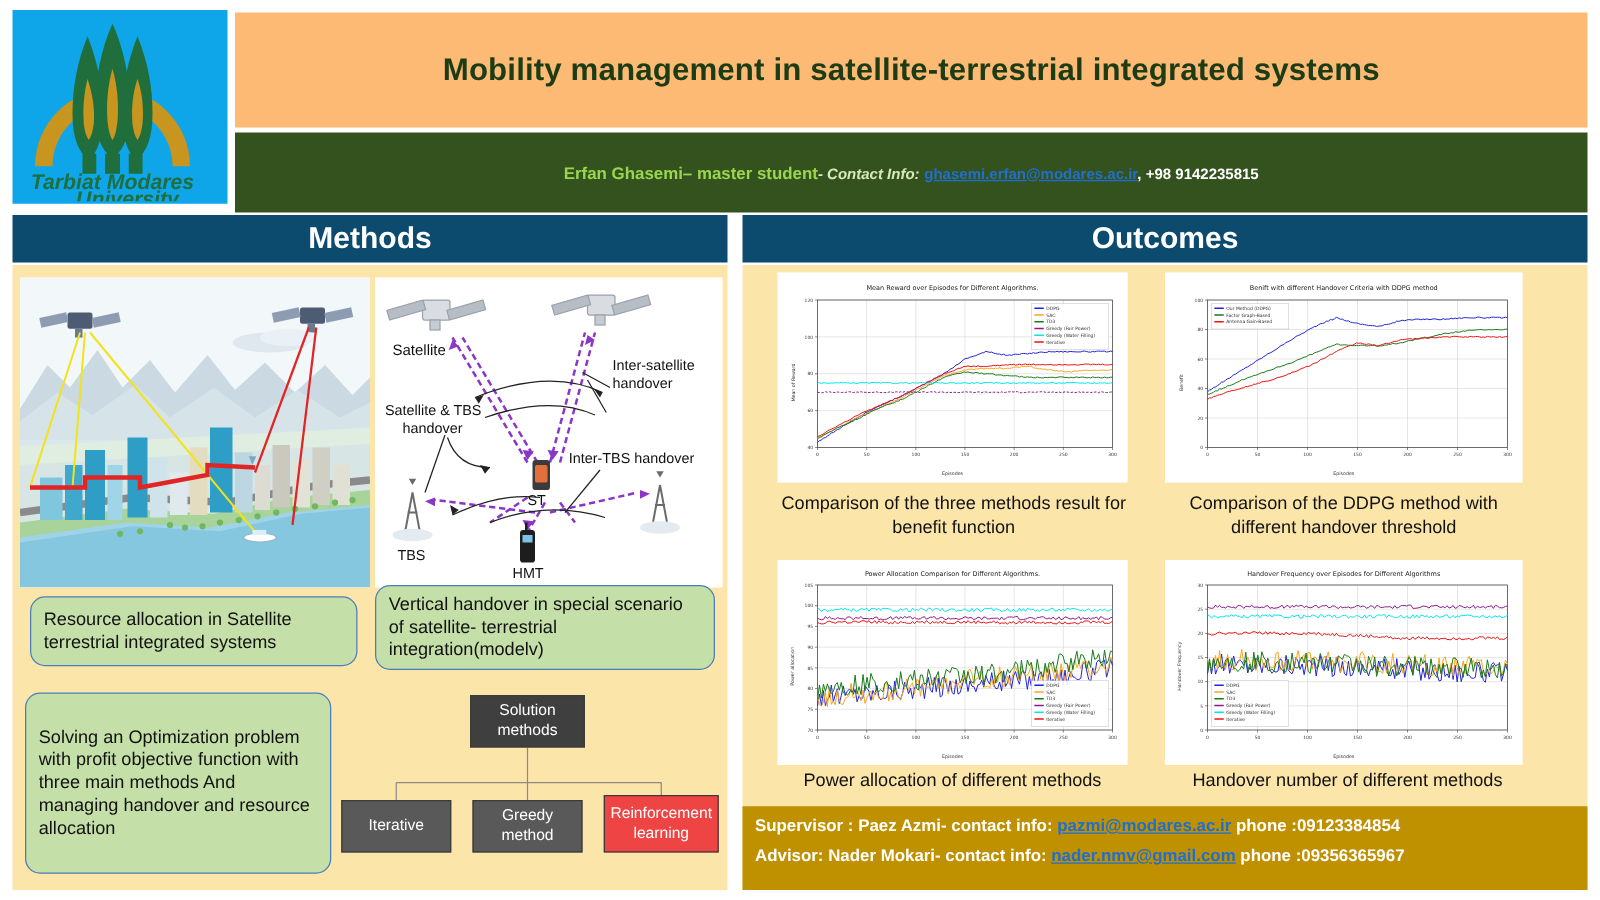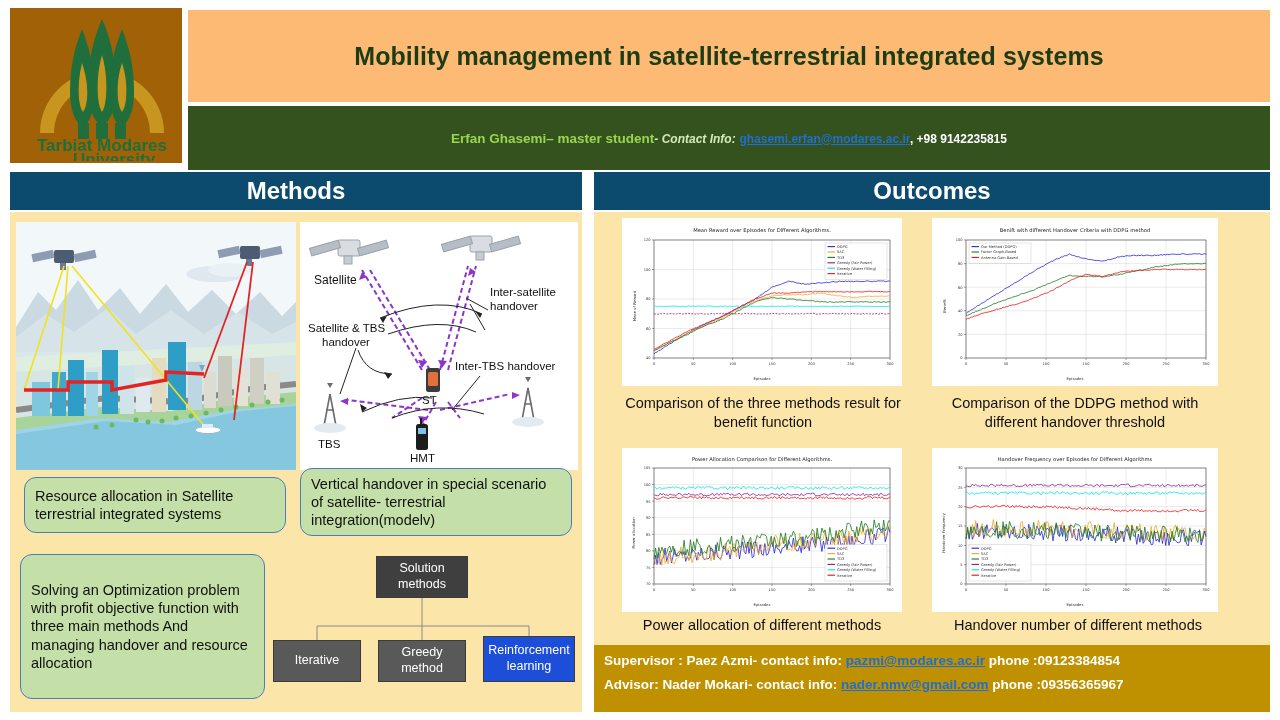--- a/index.html
+++ b/index.html
@@ -8,21 +8,21 @@
     font-family: "Liberation Sans", sans-serif;
     background: #ffffff;
     overflow: hidden;
     position: relative;
   }
   .poster { position: relative; width: 1280px; height: 720px; background: #fff; }
 
   
   .logo-box {
     position: absolute; left: 10px; top: 8px; width: 172px; height: 155px;
-    background: #a16207; display: flex; align-items: center; justify-content: flex-end;
+    background: #0ea5e9; display: flex; align-items: center; justify-content: flex-start; font-style: italic;
   }
   .logo-svg { width: 160px; height: 150px; display: block; }
 
   .title-bar {
     position: absolute; left: 188px; top: 10px; width: 1082px; height: 92px;
     background: #fdba74; display: flex; align-items: center; justify-content: center;
   }
   .title-text {
     font-size: 25px; font-weight: bold; color: #1d3c16;
     text-align: center; letter-spacing: 0.1px;
@@ -71,21 +71,21 @@
   
   .tree { position: absolute; left: 268px; top: 552px; width: 312px; height: 148px; }
   .node {
     position: absolute; background: #4a4a4a; color: #fff;
     display: flex; align-items: center; justify-content: center; text-align: center;
     font-size: 12.5px; line-height: 1.25; border: 1px solid #3b3b3b;
   }
   #node-root    { left: 108px; top: 4px;  width: 92px;  height: 42px; background:#3f3f3f; }
   #node-iter    { left: 5px;   top: 88px; width: 88px;  height: 42px; background:#595959; }
   #node-greedy  { left: 110px; top: 88px; width: 88px;  height: 42px; background:#595959; }
-  #node-rl      { left: 215px; top: 84px; width: 92px;  height: 46px; background:#1d4ed8; }
+  #node-rl      { left: 215px; top: 84px; width: 92px;  height: 46px; background:#ef4444; }
   .tree svg.lines { position: absolute; left: 0; top: 0; width: 312px; height: 148px; }
 
   
   .chart-card { position: absolute; background: #ffffff; }
   #chart-1 { left: 622px; top: 218px; width: 280px; height: 168px; }
   #chart-2 { left: 932px; top: 218px; width: 286px; height: 168px; }
   #chart-3 { left: 622px; top: 448px; width: 280px; height: 164px; }
   #chart-4 { left: 932px; top: 448px; width: 286px; height: 164px; }
   .chart-card svg { display: block; width: 100%; height: 100%; }
 

